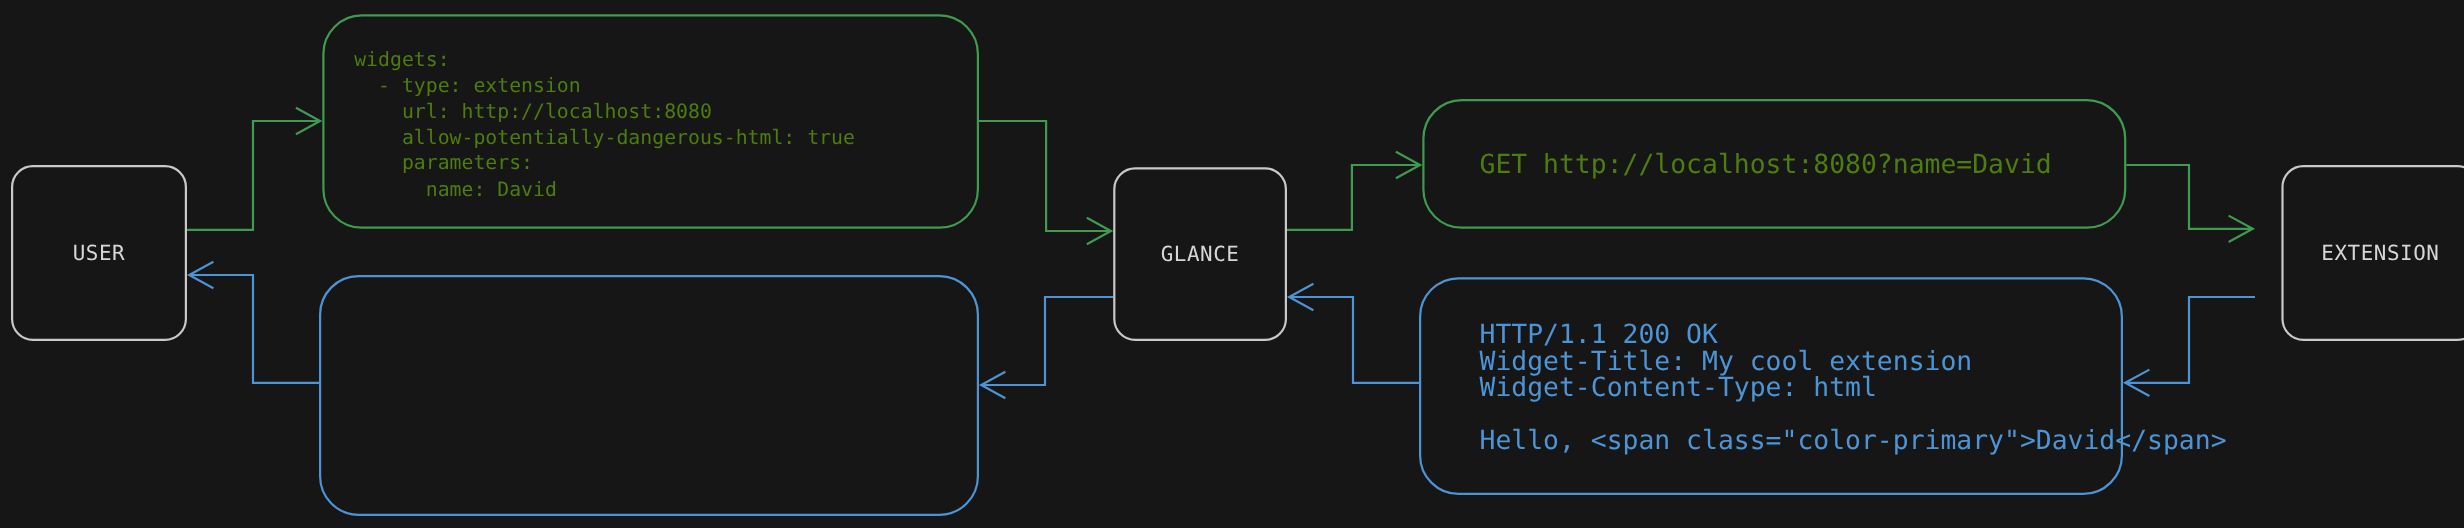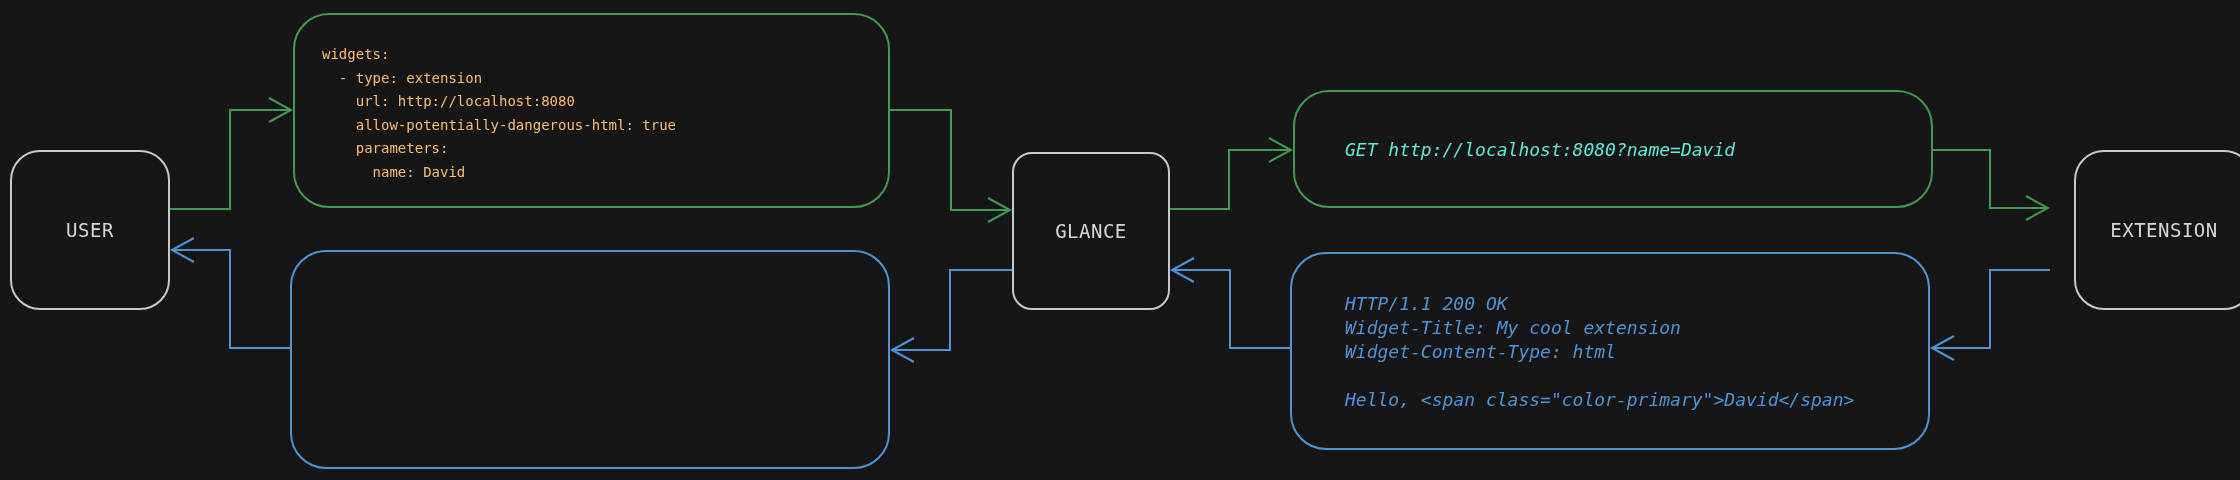--- a/index.html
+++ b/index.html
@@ -6,21 +6,21 @@
   #canvas{
     position:relative;
     width:2240px;height:480px;
     background:#161616;
     font-family:"DejaVu Sans Mono", monospace;
     overflow:hidden;
   }
   .node{
     position:absolute;
     border:2px solid #c9c9c9;
-    border-radius:30px;
+    border-radius:20px;
     display:flex;align-items:center;justify-content:center;
     color:#d6d6d6;
     font-size:19px;
     letter-spacing:0.5px;
     box-sizing:border-box;
     background:transparent;
   }
   #user-node{left:10px;top:150px;width:160px;height:160px;}
   #glance-node{left:1012px;top:152px;width:158px;height:158px;border-radius:20px;}
   #extension-node{left:2050px;top:150px;width:180px;height:160px;margin-left:24px;}
@@ -30,38 +30,37 @@
     border-radius:36px;
     box-sizing:border-box;
     background:transparent;
   }
   .green-box{border:2px solid #3f9b4f;}
   .blue-box{border:2px solid #4d94d6;}
 
   #config-yaml-box{left:293px;top:13px;width:597px;height:195px;}
   #config-yaml-text{
     position:absolute;left:27px;top:28px;margin:0;
-    color:#fdba74;font-size:14px;line-height:23.6px;
+    color:#4d7c0f;font-size:18px;line-height:23.6px;
     font-family:"DejaVu Sans Mono", monospace;
     white-space:pre;
   }
 
   #http-request-box{left:1293px;top:90px;width:640px;height:118px;display:flex;align-items:center;}
   #http-request-text{
     margin:0 0 0 50px;
-    color:#5eead4;font-size:18px;white-space:pre;font-style:italic;
+    color:#4d7c0f;font-size:24px;white-space:pre;
   }
 
   #http-response-box{left:1290px;top:252px;width:640px;height:198px;}
   #http-response-text{
     position:absolute;left:53px;top:38px;margin:0;
-    color:#4d94d6;font-size:18px;line-height:24px;
+    color:#4d94d6;font-size:24px;line-height:24px;
     font-family:"DejaVu Sans Mono", monospace;
     white-space:pre;
-    font-style:italic;
   }
 
   #widget-preview-box{left:290px;top:250px;width:600px;height:219px;}
 
   #flow-arrows{position:absolute;left:0;top:0;pointer-events:none;}
   .arrow{fill:none;stroke-width:2px;}
   .arrow.green{stroke:#3f9b4f;}
   .arrow.blue{stroke:#4d94d6;}
 </style>
 </head>

